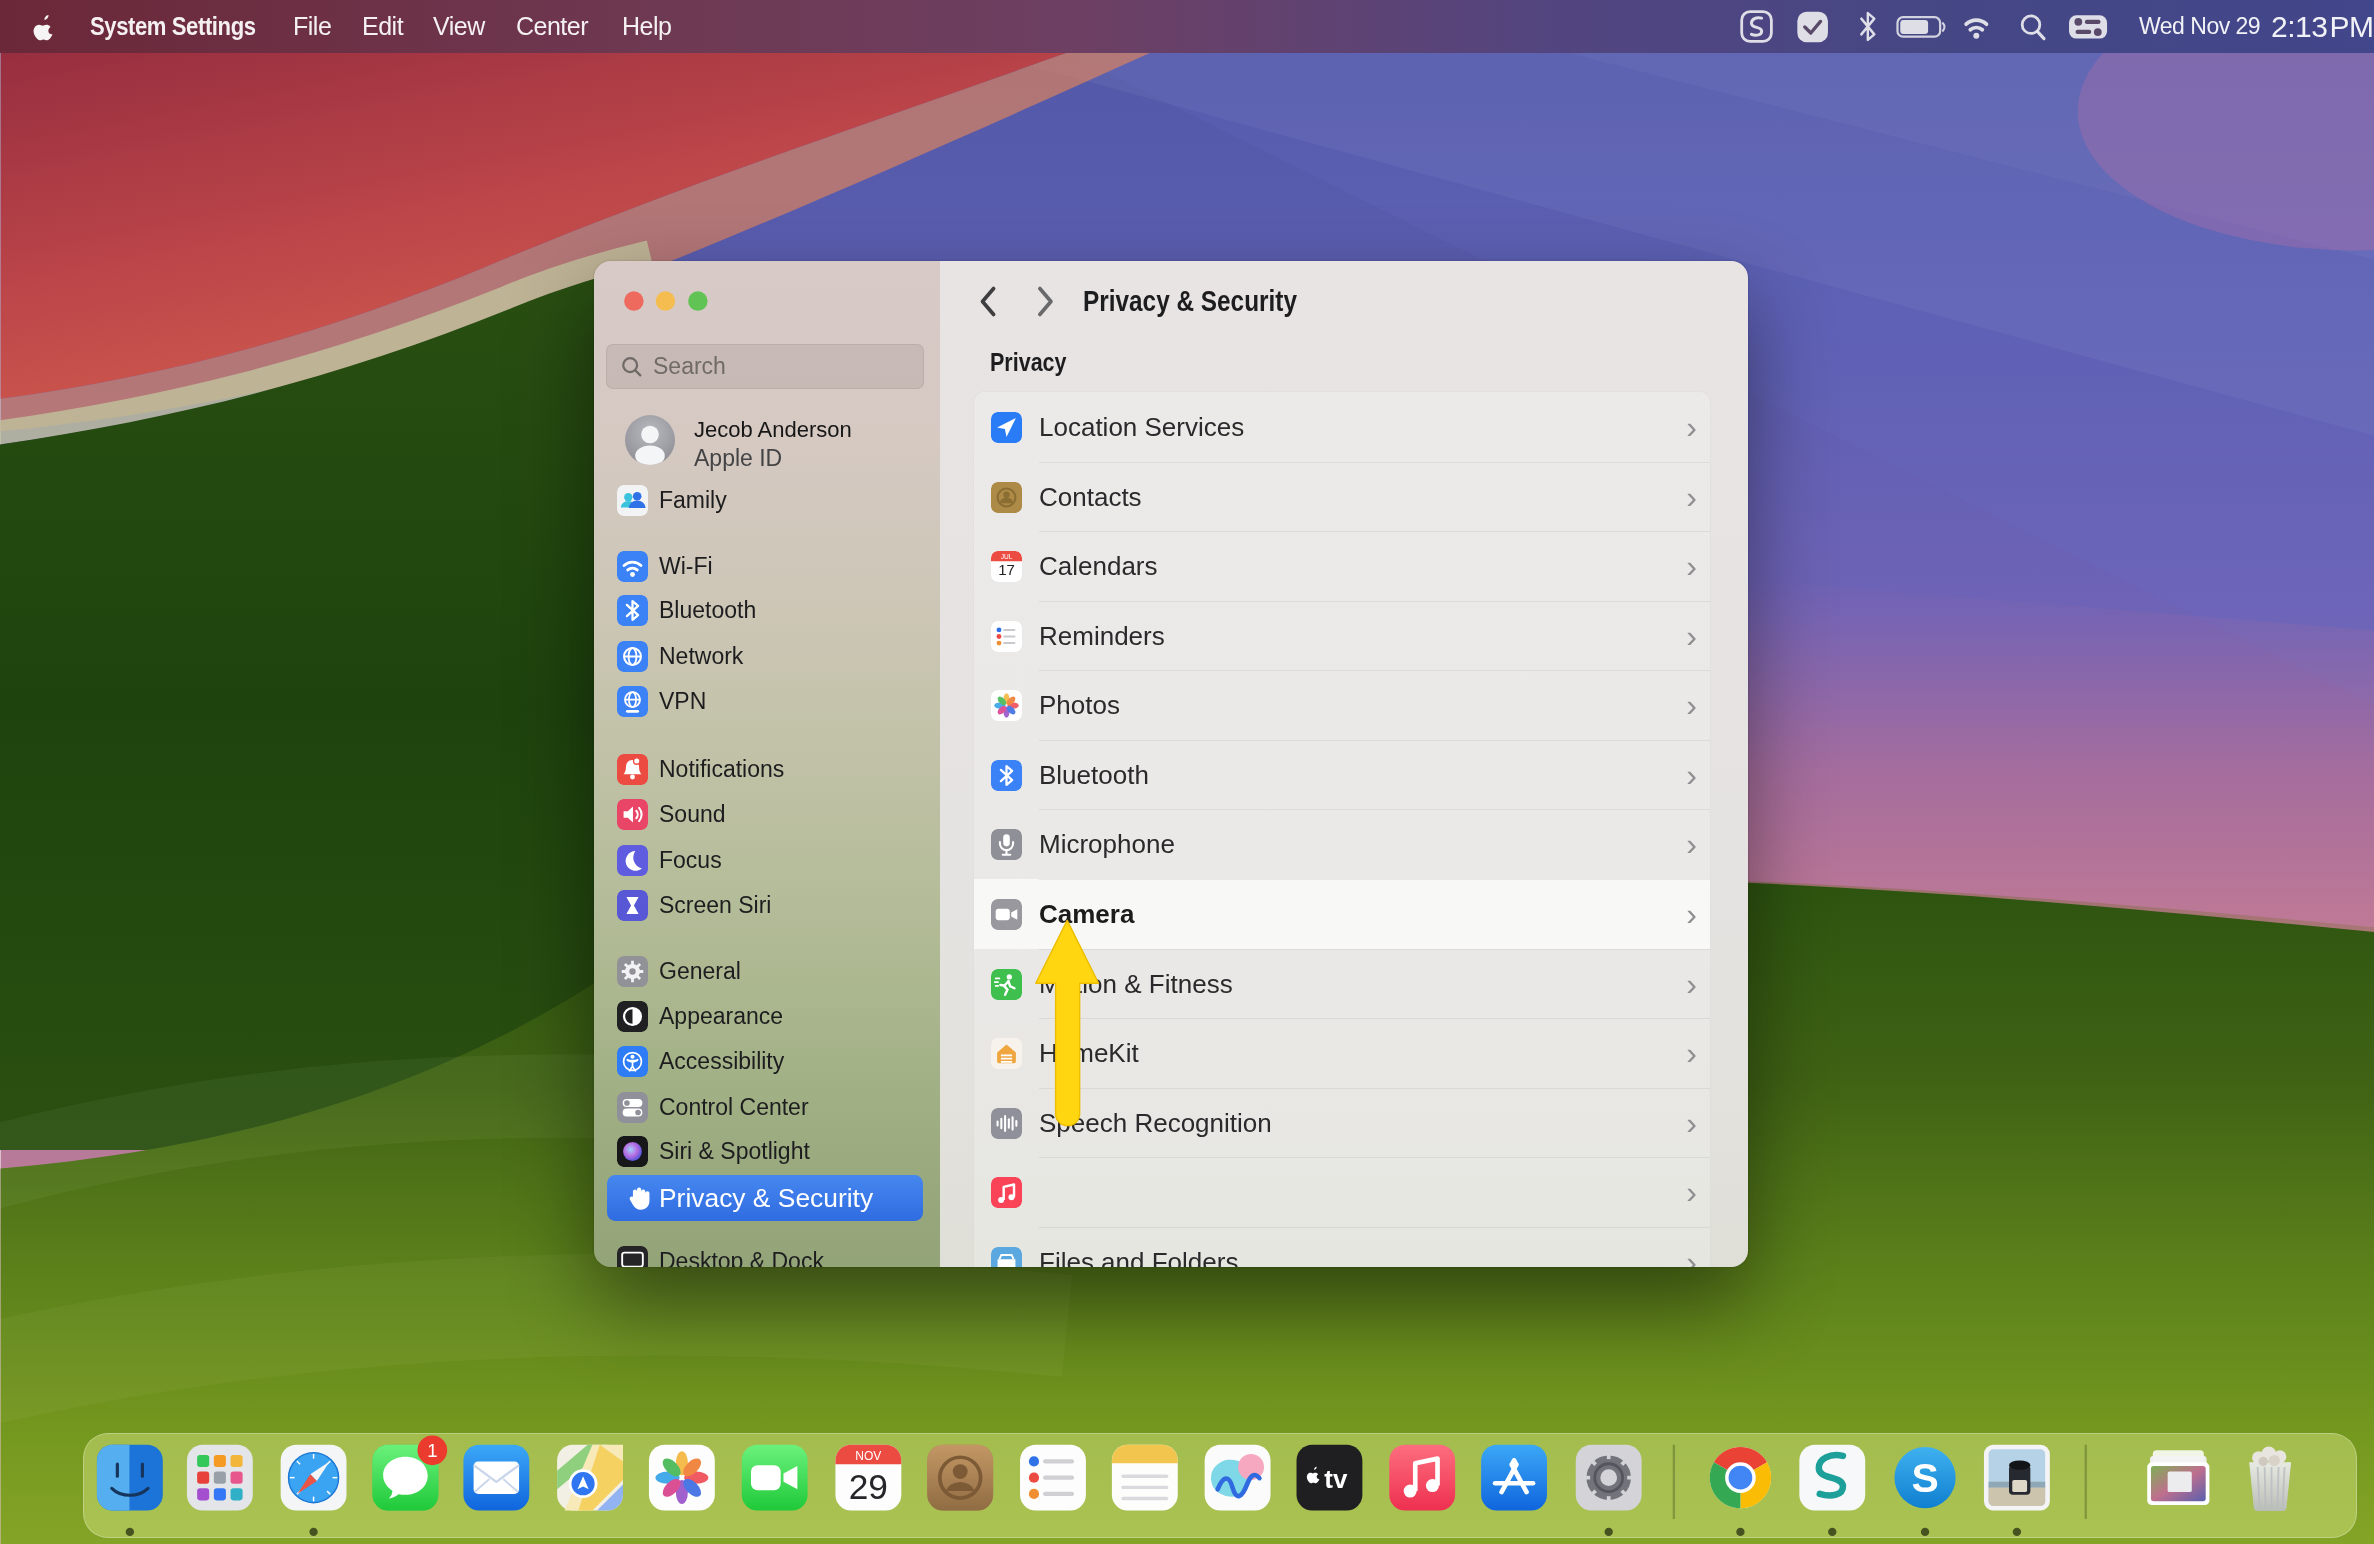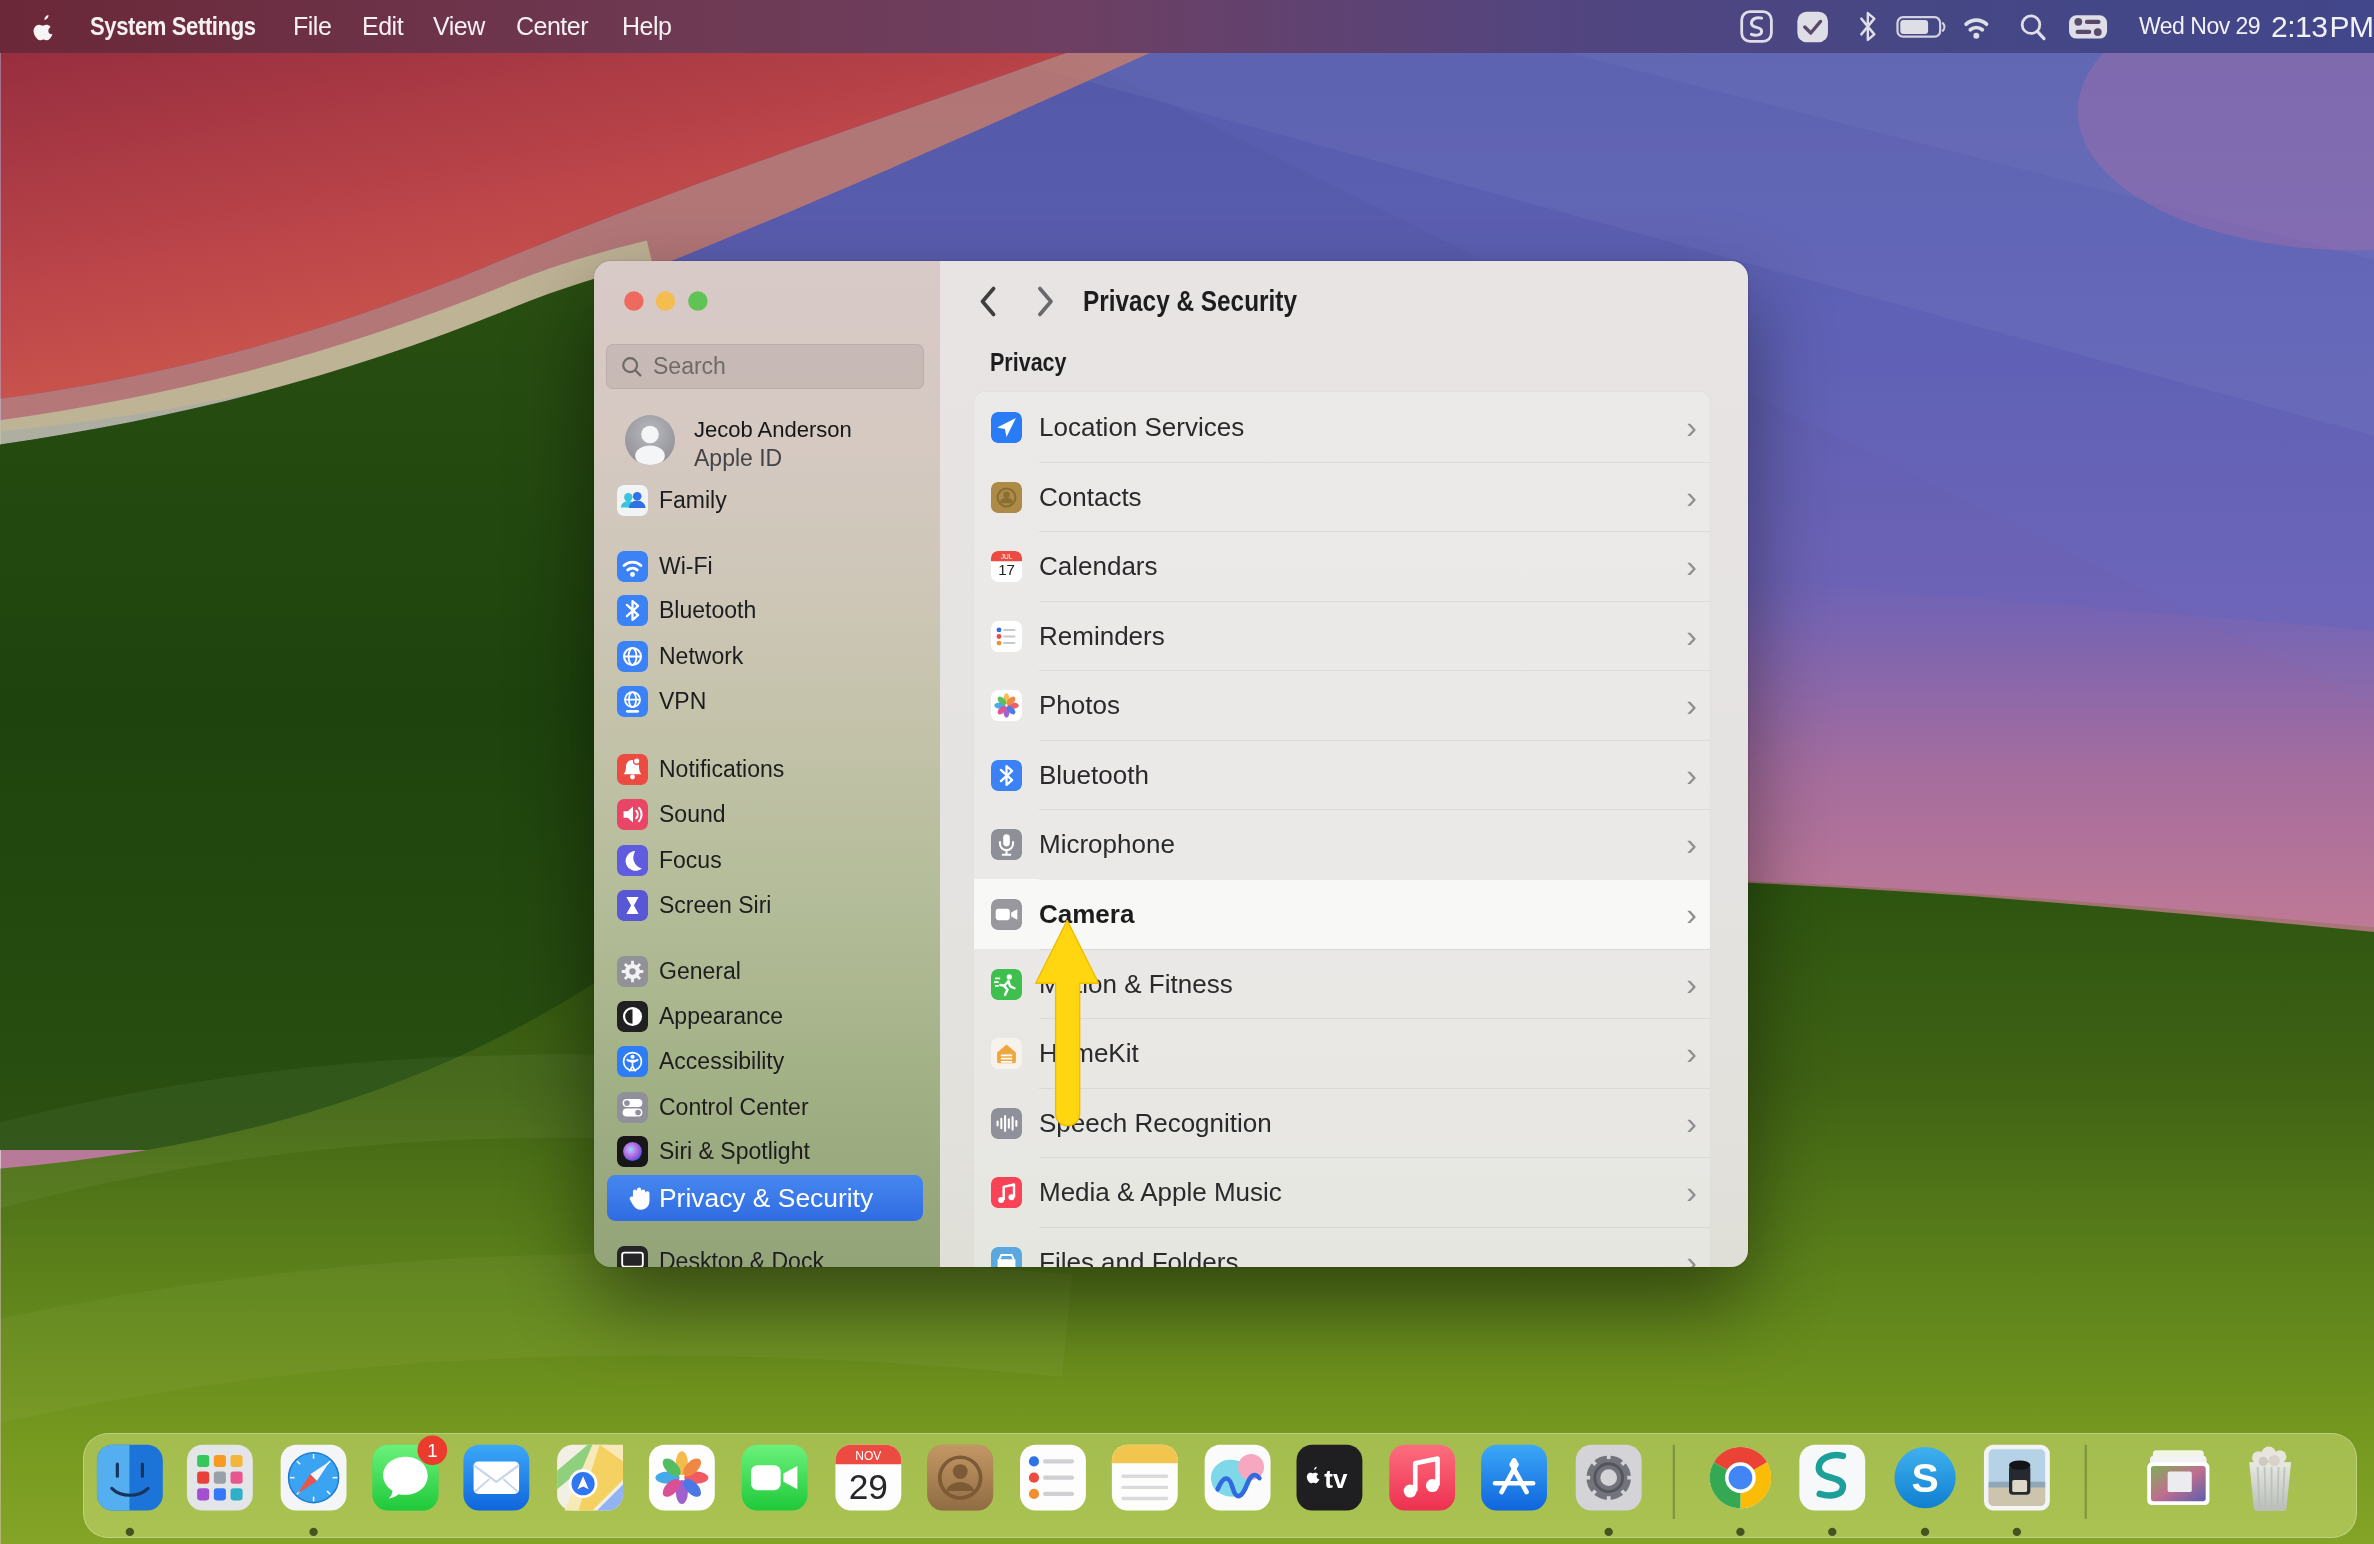--- a/index.html
+++ b/index.html
@@ -460,21 +460,20 @@
 <span class="lb" style="color:#2a2a2c">Speech Recognition</span>
 <span class="chev">›</span>
         </div>
 <div class="prow" style="top:765px">
 <svg class="tile" style="left:16.7px;top:19.5px" viewBox="0 0 33 33">
             <rect width="33" height="33" rx="7" fill="#fa4357"></rect>
             <path d="M13.5,24.5 V10.5 l11,-2.5 v13.5" fill="none" stroke="#fff" stroke-width="2.6" stroke-linejoin="round"></path>
             <circle cx="10.8" cy="24.5" r="3.2" fill="#fff"></circle>
             <circle cx="21.8" cy="21.5" r="3.2" fill="#fff"></circle>
           </svg>
-<span class="lb" style="color:#2a2a2c">Media &amp; Apple Music</span>
 <span class="chev">›</span>
         </div>
 <div class="prow" style="top:835px">
 <svg class="tile" style="left:16.7px;top:19.5px" viewBox="0 0 33 33">
             <rect width="33" height="33" rx="7" fill="#5ba8e0"></rect>
             <path d="M7,13 h19 v10 a2,2 0 0 1 -2,2 h-15 a2,2 0 0 1 -2,-2 z" fill="#fff"></path>
             <path d="M9,13 l2,-4.5 h11 l2,4.5" fill="none" stroke="#fff" stroke-width="2"></path>
           </svg>
 <span class="lb" style="color:#2a2a2c">Files and Folders</span>
 <span class="chev">›</span>

